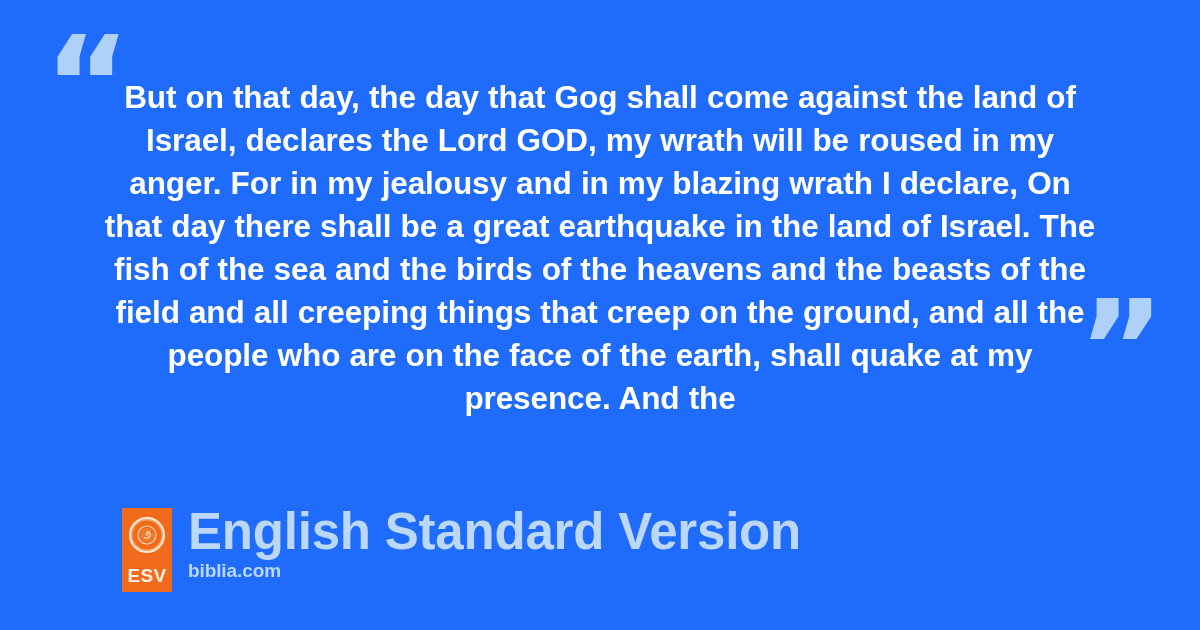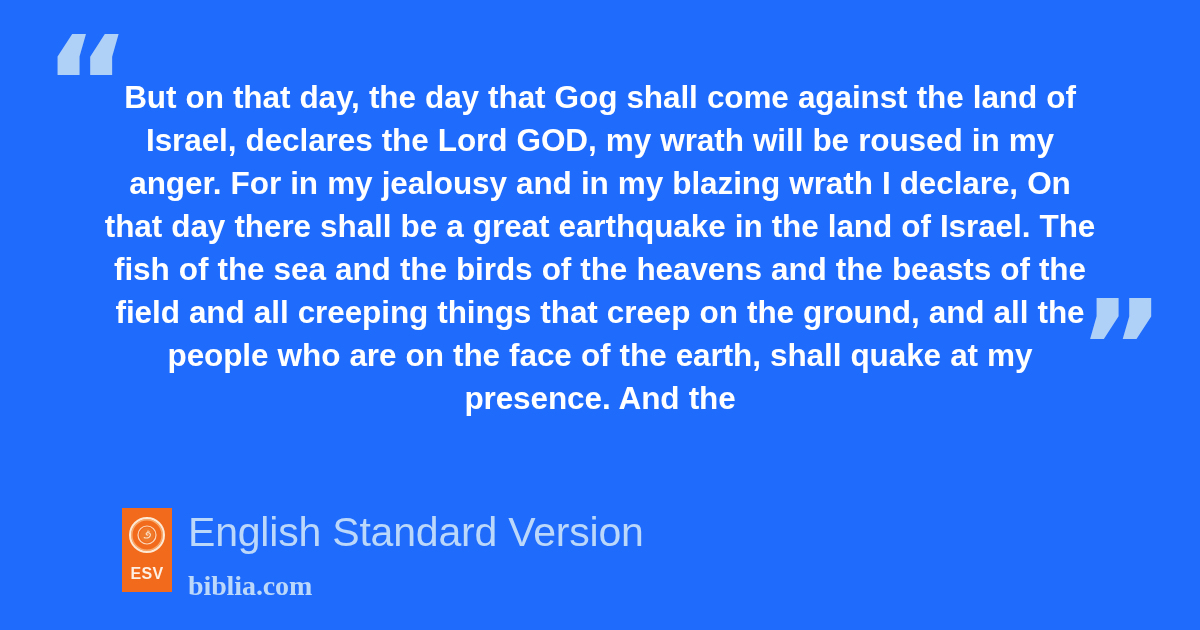--- a/index.html
+++ b/index.html
@@ -94,47 +94,47 @@
     display: flex;
     align-items: center;
     justify-content: center;
     position: relative;
   }
   .logo-seal svg { display: block; }
   .logo-abbr {
     margin-top: 13px;
     color: #FDEFE3;
     font-family: "Liberation Sans", sans-serif;
-    font-size: 16px;
+    font-size: 19px;
     font-weight: 700;
     letter-spacing: 0.4px;
     line-height: 1;
   }
 
   .footer-text {
     display: flex;
     flex-direction: column;
     padding-top: 1px;
   }
   .footer-title {
     color: #BBD7FA;
     font-family: "Liberation Sans", sans-serif;
-    font-size: 41px;
-    font-weight: 400;
+    font-size: 51px;
+    font-weight: 700;
     line-height: 46px;
     letter-spacing: -0.2px;
   }
   .footer-site {
     color: #BBD7FA;
-    font-family: Liberation Serif, serif;
-    font-size: 28px;
+    font-family: Liberation Sans, sans-serif;
+    font-size: 19px;
     font-weight: 700;
     line-height: 30px;
     letter-spacing: -0.1px;
-    margin-top: 16px;
+    margin-top: 1px;
   }
 </style>
 </head>
 <body>
 
 <div class="card">
 
   <span class="quote-mark quote-open">“</span>
 
   <div class="quote-wrap" style="width: 1000px; left: 100px;">

